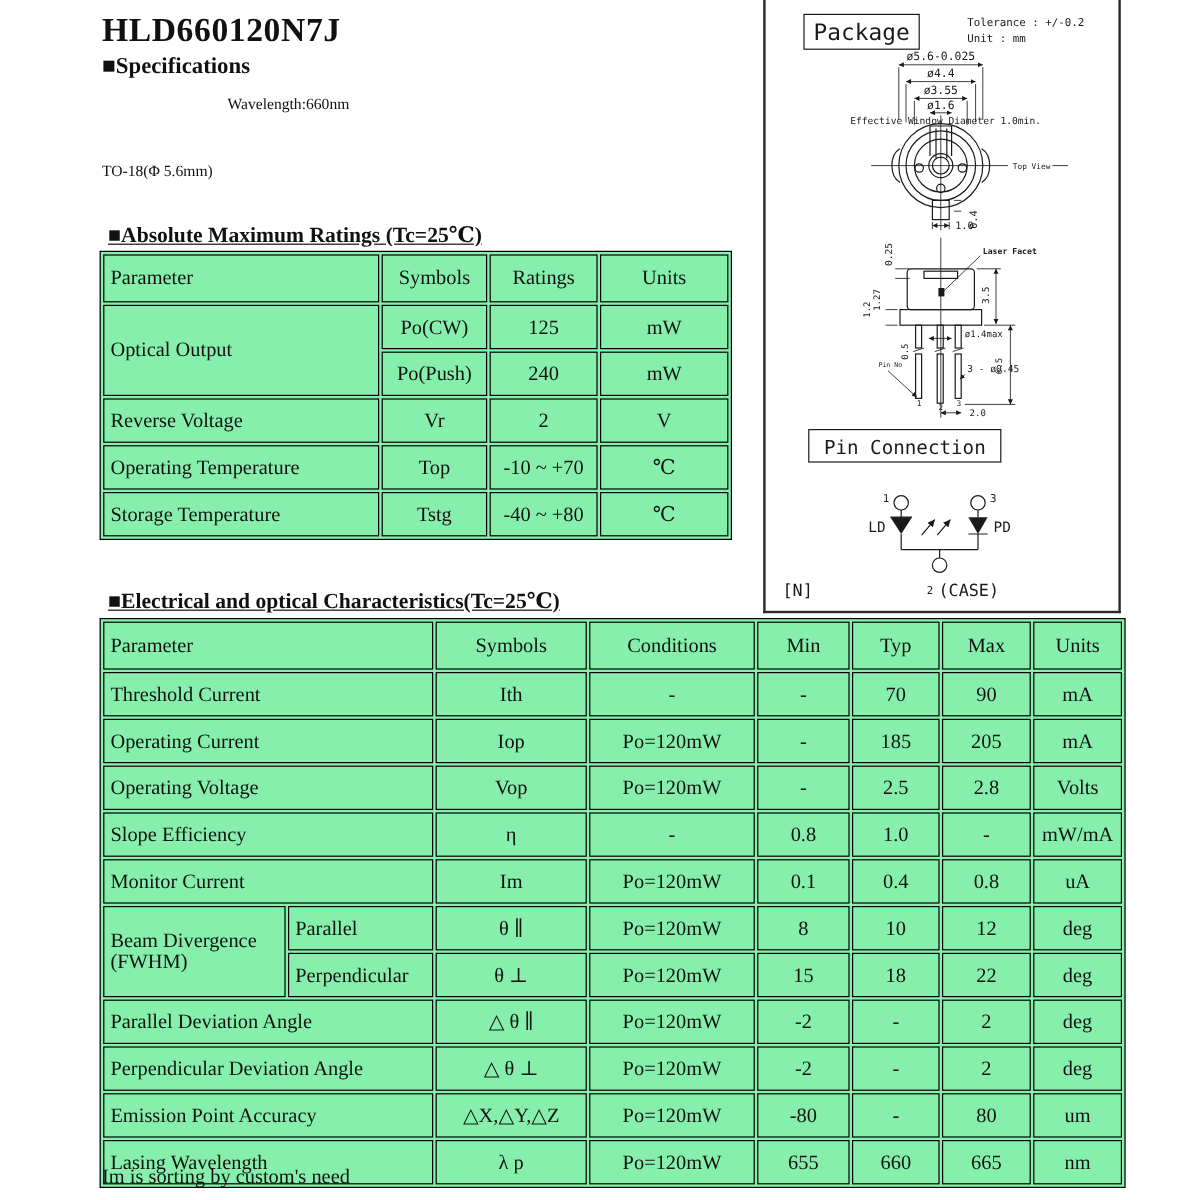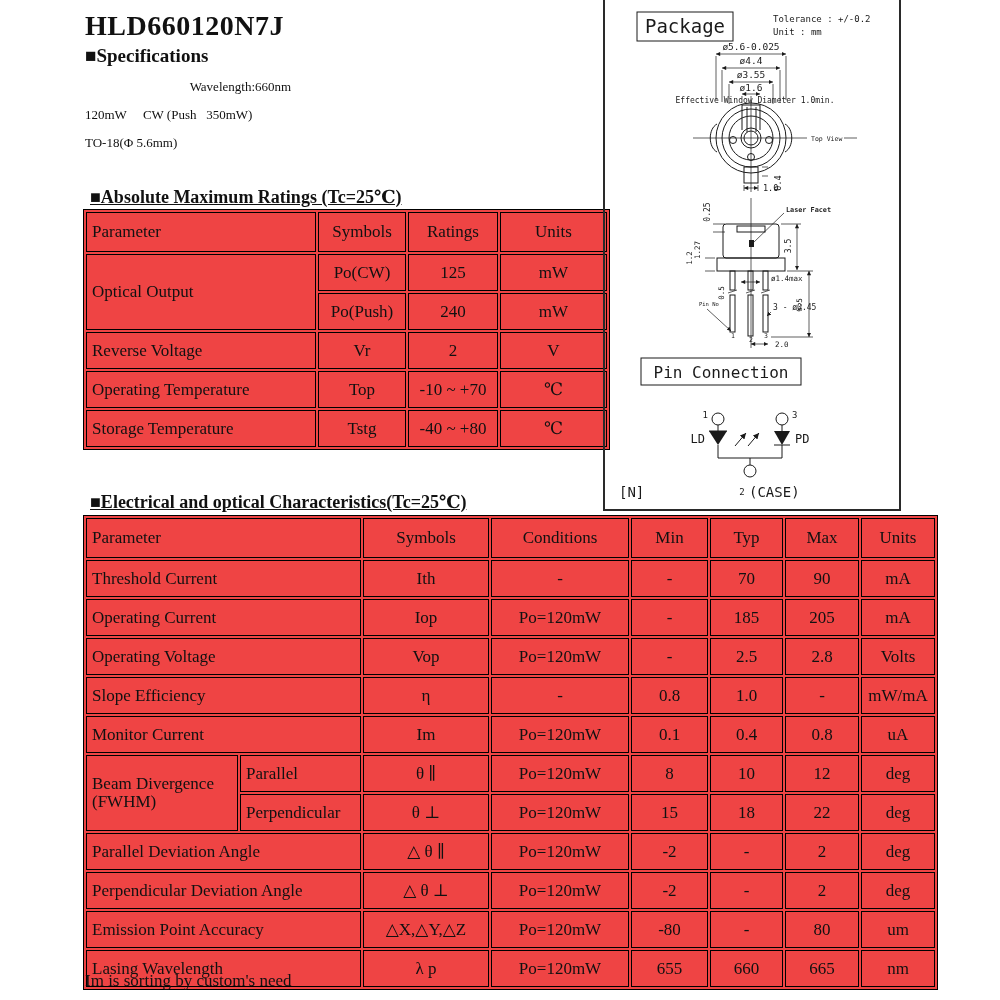--- a/index.html
+++ b/index.html
@@ -11,31 +11,31 @@
   .title-sub{font-size:19px;font-weight:bold;white-space:pre;}
   .spec-heading{left:85px;top:45px;font-size:19px;font-weight:bold;}
   .spec-rows{left:85px;top:73px;font-size:13px;text-align:right;}
   .spec-row{display:flex;height:28px;line-height:28px;}
   .spec-label{width:170px;}
   .spec-value{white-space:pre;}
   .section-heading{font-size:18px;font-weight:bold;text-decoration:underline;}
   .ratings-heading{left:90px;top:186px;}
   .elec-heading{left:90px;top:491px;}
   table.tbl{border-collapse:separate;border-spacing:2px;border:1px solid #000;
-            table-layout:fixed;background:#ef4444;}
+            table-layout:fixed;background:#86efac;}
   .tbl th,.tbl td{border:1px solid #000;height:35px;font-size:17px;font-weight:normal;
             text-align:center;padding:0 3px;overflow:hidden;white-space:pre-line;line-height:1.05;}
   .tbl th{height:38px;}
   .tbl .left{text-align:left;padding-left:5px;}
   .ratings-table{left:83px;top:209px;width:527px;}
   .elec-table{left:83px;top:515px;width:855px;}
   .footnote{font-size:18px;}
   .push-note{left:85px;top:438px;}
   .im-note{left:85px;top:971px;font-size:17px;}
-  .package-panel{left:603px;top:0;width:298px;height:511px;border:2px solid #2a2a2a;border-top:none;
+  .package-panel{left:636px;top:0;width:298px;height:511px;border:2px solid #2a2a2a;border-top:none;
                  box-sizing:border-box;}
   .package-panel svg{display:block;}
   svg text{font-family:"DejaVu Sans Mono",monospace;fill:#1a1a1a;}
   svg .ln{stroke:#1a1a1a;stroke-width:1;fill:none;}
   svg .thin{stroke:#1a1a1a;stroke-width:0.7;fill:none;}
   svg .fillb{fill:#1a1a1a;stroke:none;}
 </style>
 </head>
 <body>
 
@@ -44,21 +44,20 @@
   <div class="abs title-row">
     <span class="title-main">HLD660120N7J</span>
   </div>
   <div class="abs spec-heading">■Specifications</div>
   <div class="abs spec-rows">
     <div class="spec-row">
       <span class="spec-label">Wavelength:</span>
       <span class="spec-value">660nm</span>
     </div>
     <div class="spec-row">
-      <span class="spec-value">120mW     CW (Push   350mW)</span>
     </div>
     <div class="spec-row">
       <span class="spec-value">TO-18(Φ 5.6mm)</span>
     </div>
   </div>
 
   <div class="abs section-heading ratings-heading">■Absolute Maximum Ratings (Tc=25℃)</div>
   <table class="abs tbl ratings-table">
     <colgroup>
         <col style="width:230px">

